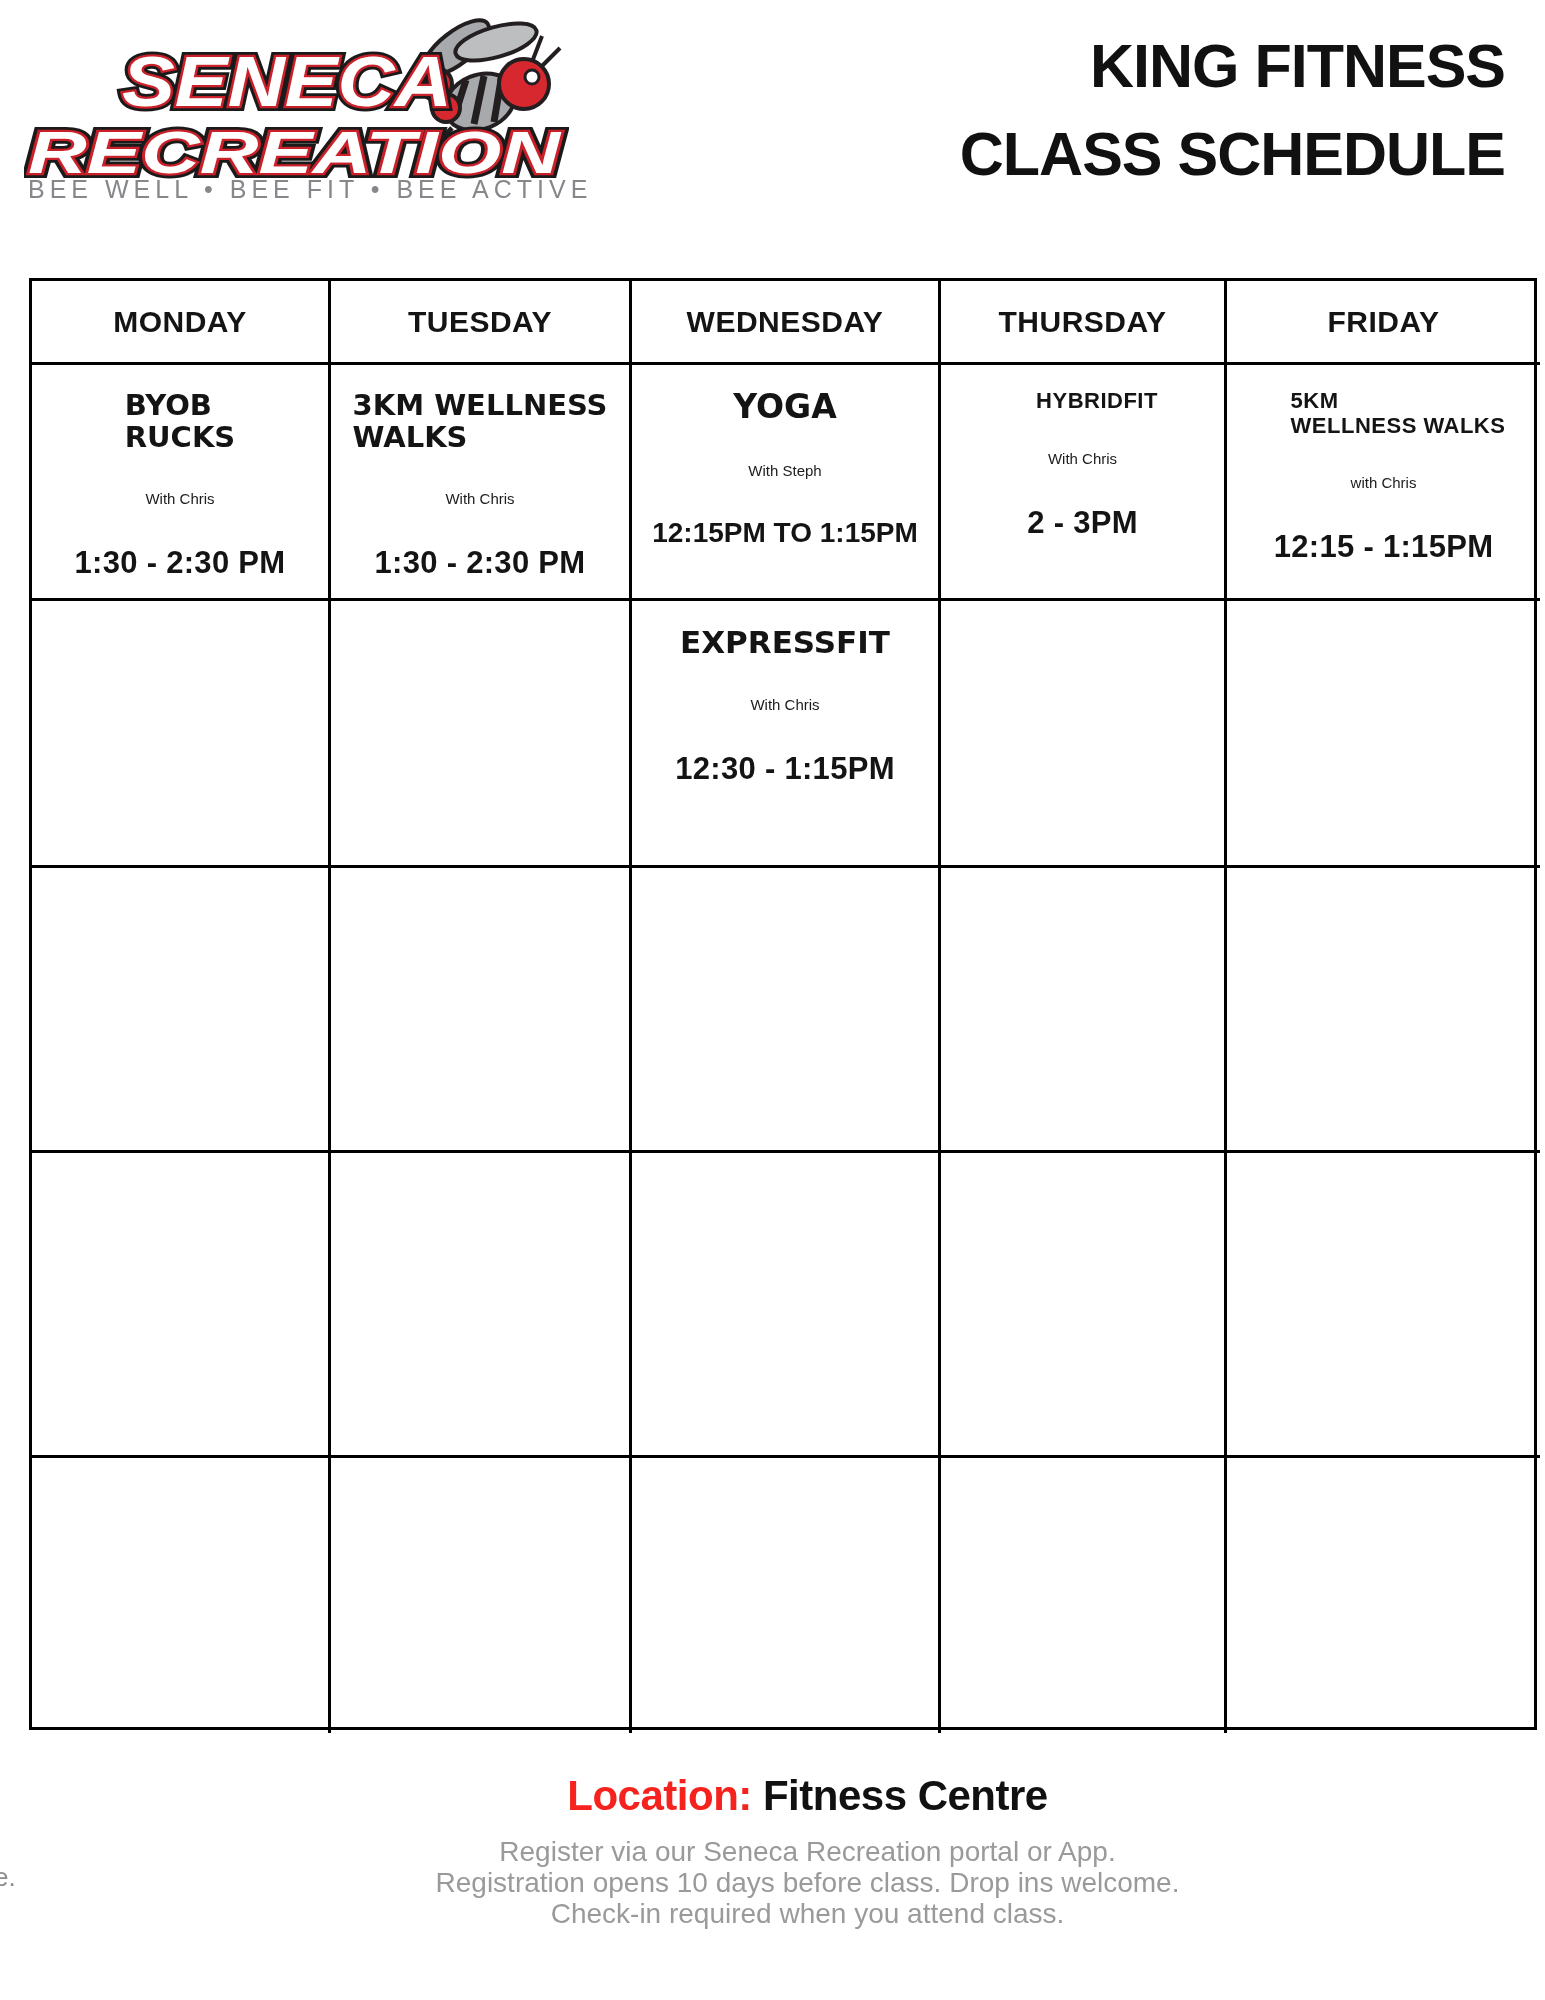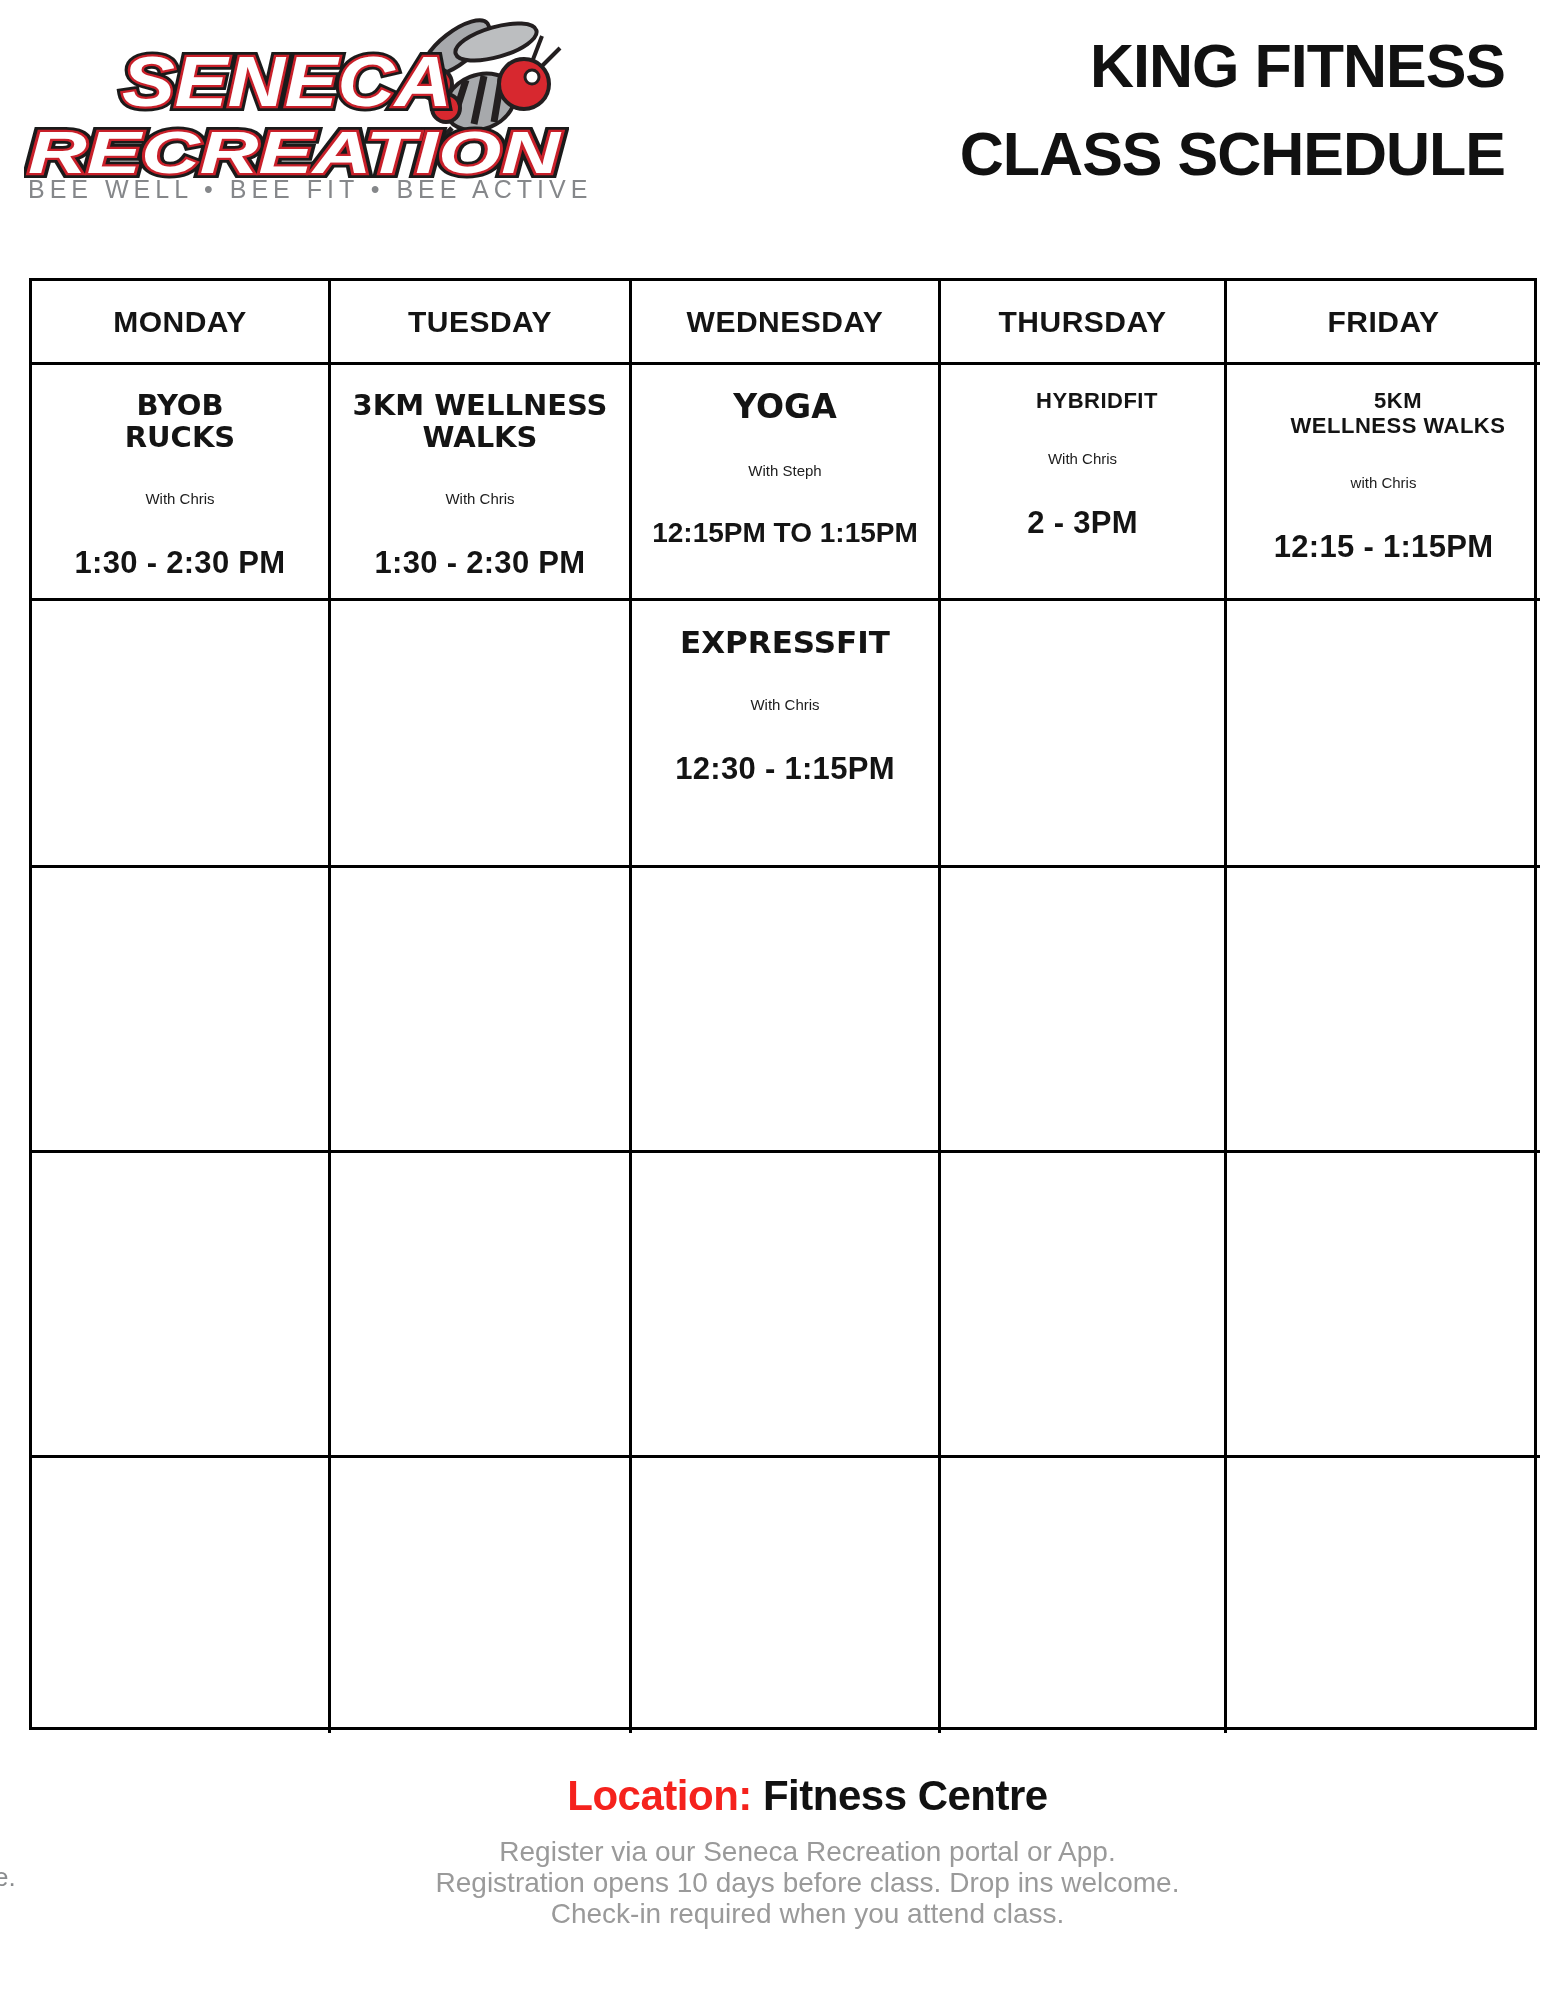--- a/index.html
+++ b/index.html
@@ -27,21 +27,21 @@
   
   .schedule{
     position:absolute;left:29px;top:278px;width:1508px;height:1452px;
     display:grid;box-sizing:border-box;
     grid-template-columns:299px 301px 309px 286px 313px;
     grid-template-rows:84px 236px 267px 285px 305px 275px;
     border:3px solid #000;
   }
   .cell{
     box-sizing:border-box;border-right:3px solid #000;border-bottom:3px solid #000;
-    display:flex;flex-direction:column;align-items:center;text-align:center;
+    display:flex;flex-direction:column;align-items:center;text-align:left;
     padding:24px 6px 8px 6px;
   }
   .cell.last-col{border-right:none;}
   .cell.last-row{border-bottom:none;}
   .day-header{justify-content:center;padding:0 4px;font-size:30px;font-weight:bold;letter-spacing:0.5px;}
   .c-title{font-family:"DejaVu Sans","Liberation Sans",sans-serif;
     font-size:29px;font-weight:bold;line-height:1.12;white-space:pre-line;letter-spacing:0;}
   .c-inst{margin-top:36px;font-size:15px;font-weight:normal;color:#1c1c1c;}
   .c-time{margin-top:38px;font-size:31px;font-weight:bold;letter-spacing:0.3px;}
   .cell.grotesque .c-title,.cell.grotesque .c-inst,.cell.grotesque .c-time{

